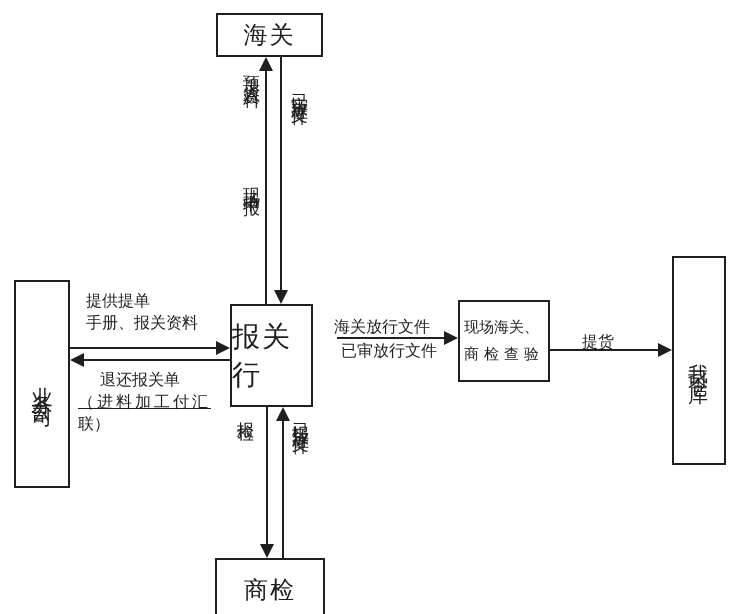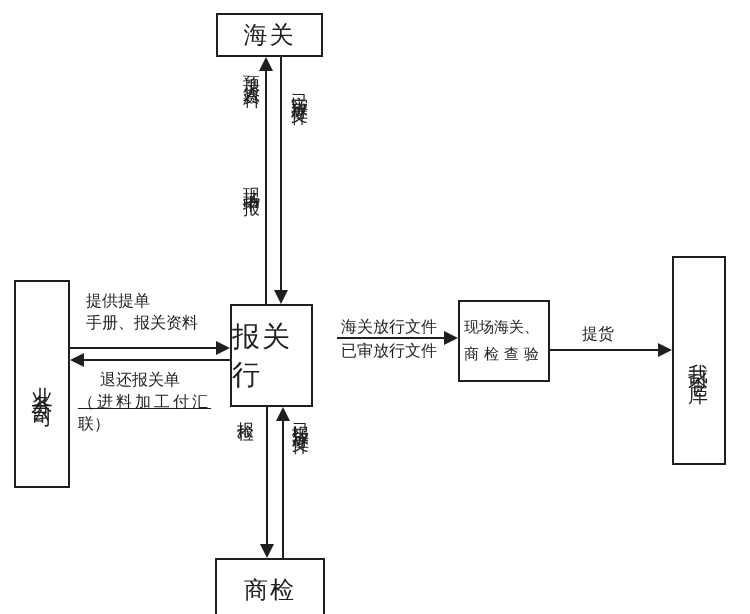--- a/index.html
+++ b/index.html
@@ -99,21 +99,21 @@
     <div>提供提单</div>
     <div>手册、报关资料</div>
   </div>
 
   <div class="lbl" style="left:78px; top:369px;">
     <div style="padding-left:22px;">退还报关单</div>
     <div style="letter-spacing:3px;text-decoration:underline;">（进料加工付汇</div>
     <div>联）</div>
   </div>
 
-  <div class="lbl" style="left:341px; top:316px;">海关放行文件</div>
+  <div class="lbl" style="left:334px; top:316px;">海关放行文件</div>
   <div class="lbl" style="left:341px; top:340px;">已审放行文件</div>
 
-  <div class="lbl" style="left:582px; top:323px;">提货</div>
+  <div class="lbl" style="left:582px; top:331px;">提货</div>
 
   <div class="lbl-v" style="left:234px; top:408px; letter-spacing:3px;">报检</div>
   <div class="lbl-v" style="left:289px; top:409px; letter-spacing:3px;">已报放行文件</div>
 
 </div>
 
 </body></html>

